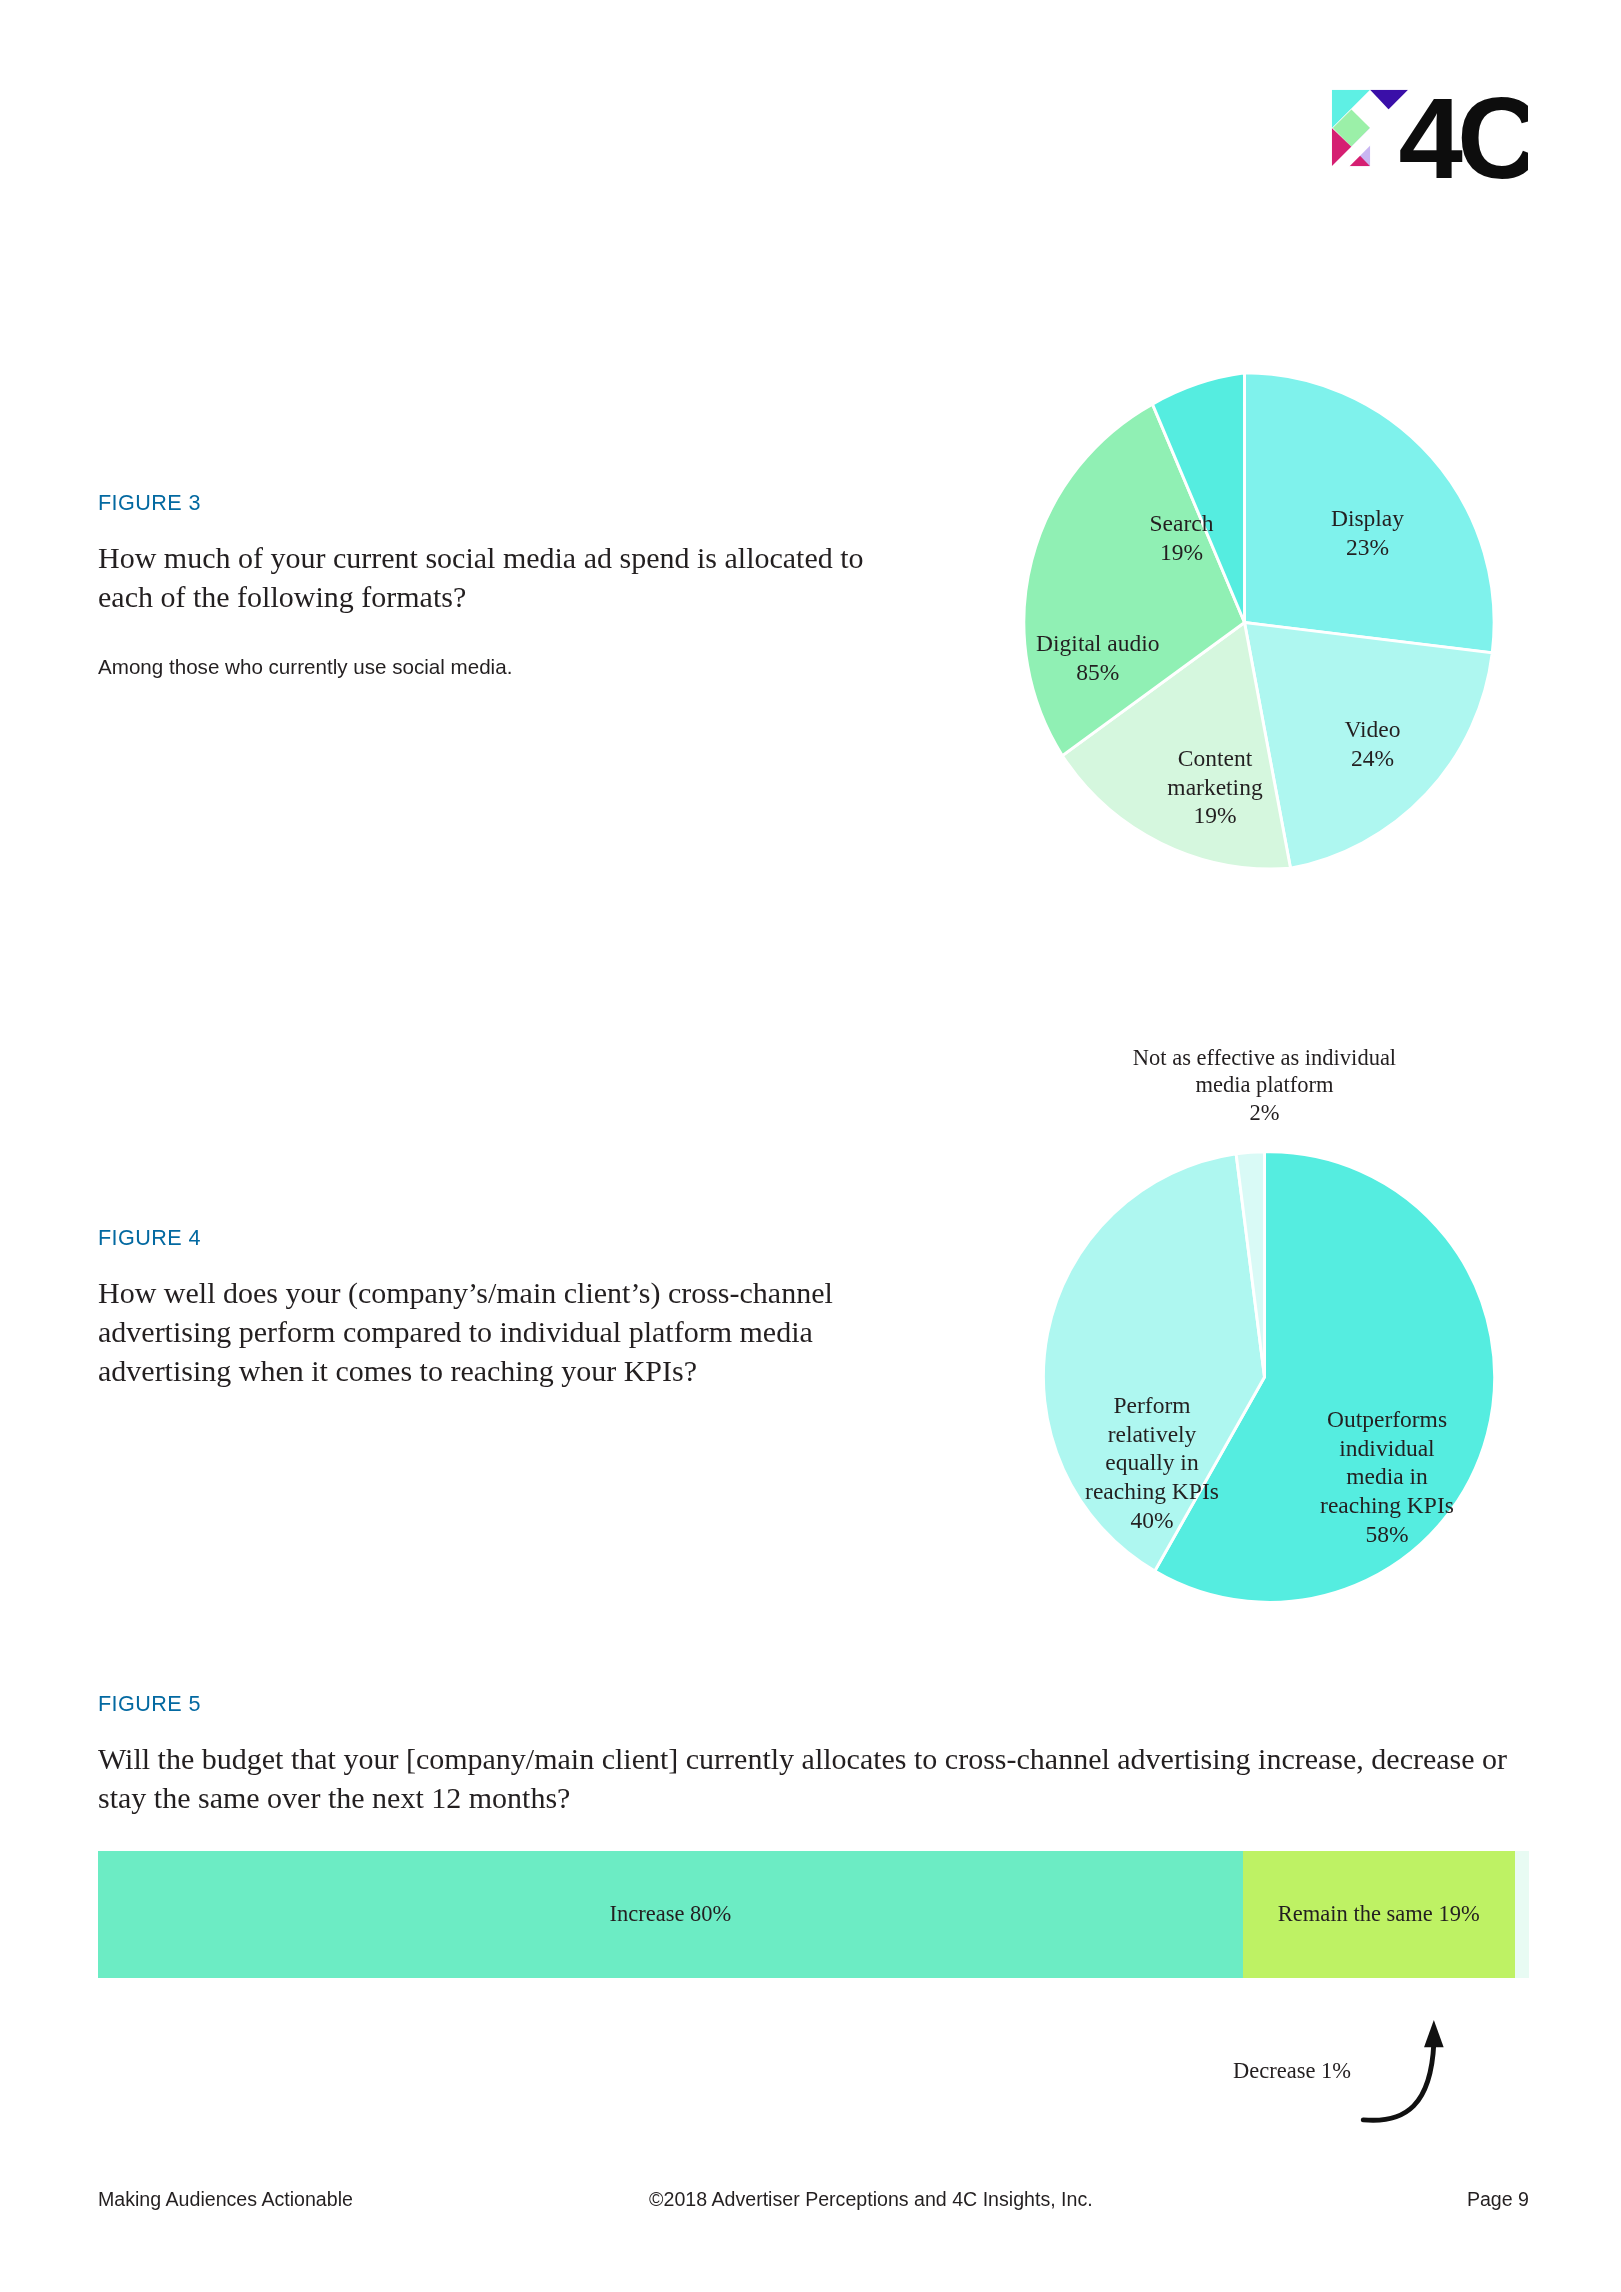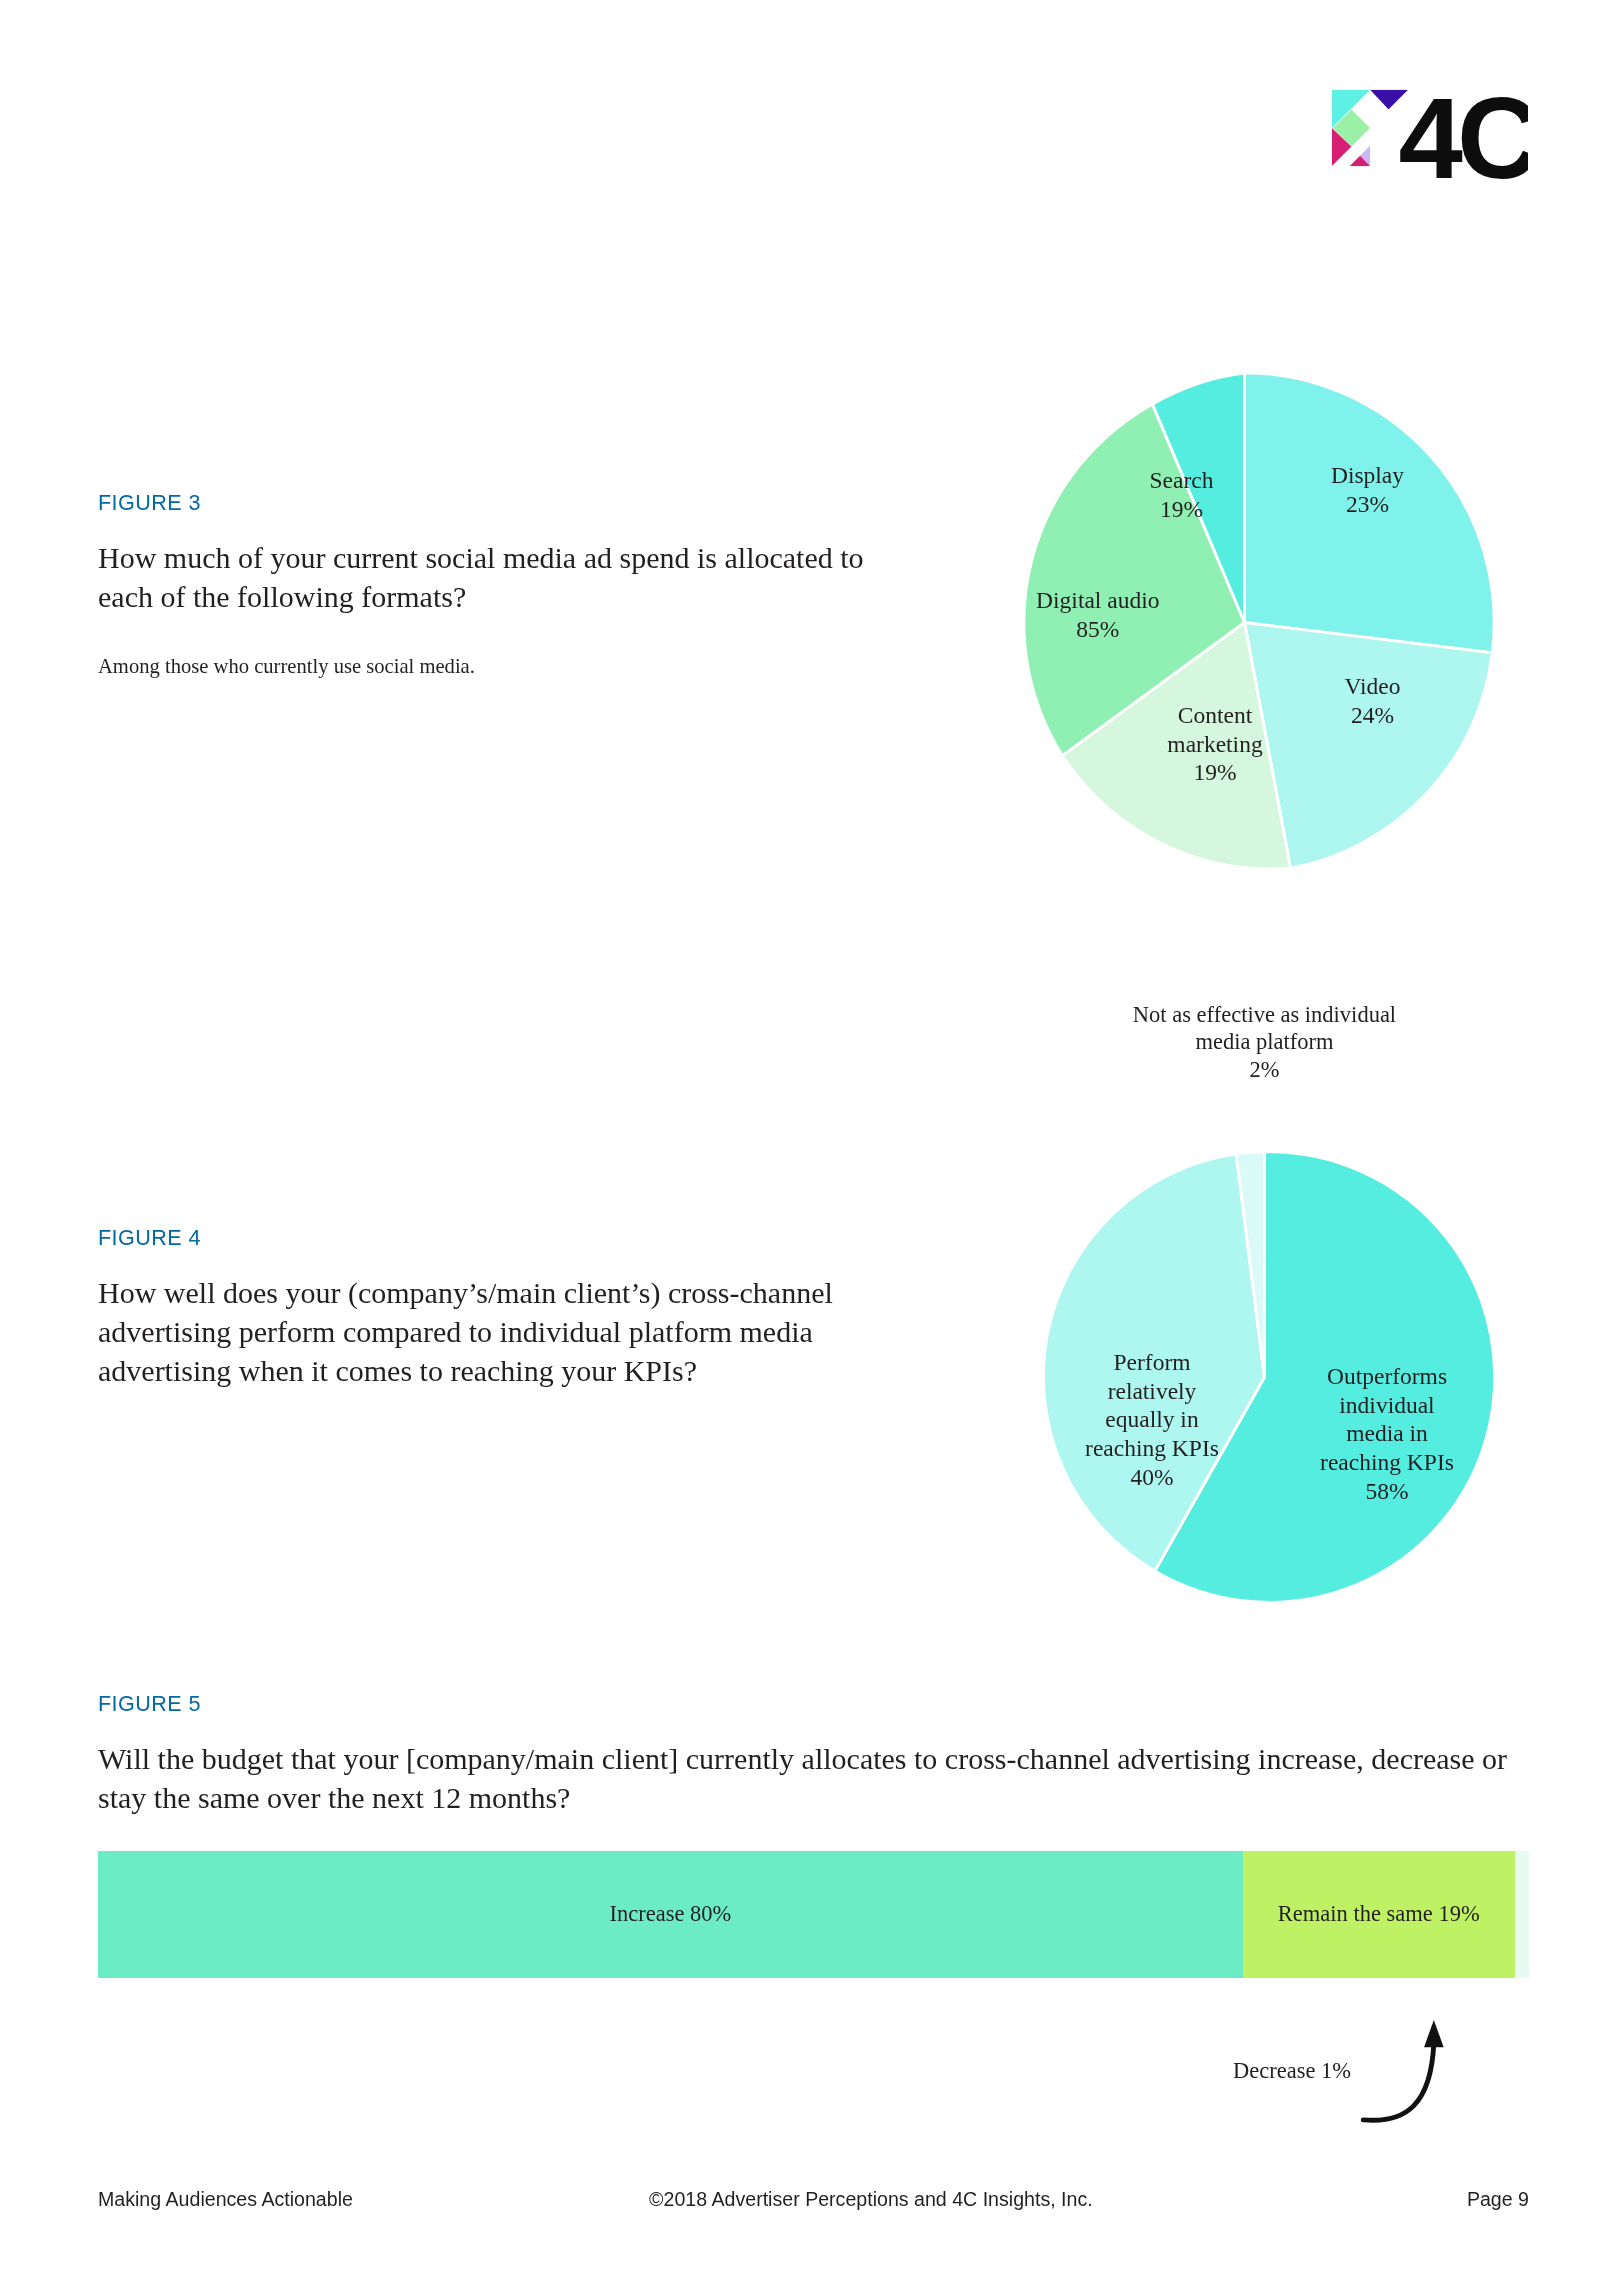--- a/index.html
+++ b/index.html
@@ -67,21 +67,21 @@
     margin: 0 0 21.6px 0;
   }
   .fig-question {
     font-family: "Liberation Serif", serif;
     font-size: 30px;
     line-height: 1.30;
     color: #231f20;
     margin: 0;
   }
   .fig-note {
-    font-family: Liberation Serif, serif;
+    font-family: Liberation Sans, sans-serif;
     font-size: 20.6px;
     color: #231f20;
     margin: 39px 0 0 0;
   }
 
   
   .fig3-text {
     position: absolute;
     left: 98px;
     top: 490px;
@@ -158,20 +158,21 @@
 
   
   .pie-label {
     position: absolute;
     text-align: center;
     font-family: "Liberation Serif", serif;
     font-size: 23.5px;
     line-height: 1.22;
     color: #231f20;
     white-space: pre-line;
+    margin-top: 43px;
   }
   .pie-label.outside {
     font-size: 22.5px;
   }
 
   
   .footer {
     position: absolute;
     left: 98px;
     top: 2188px;

